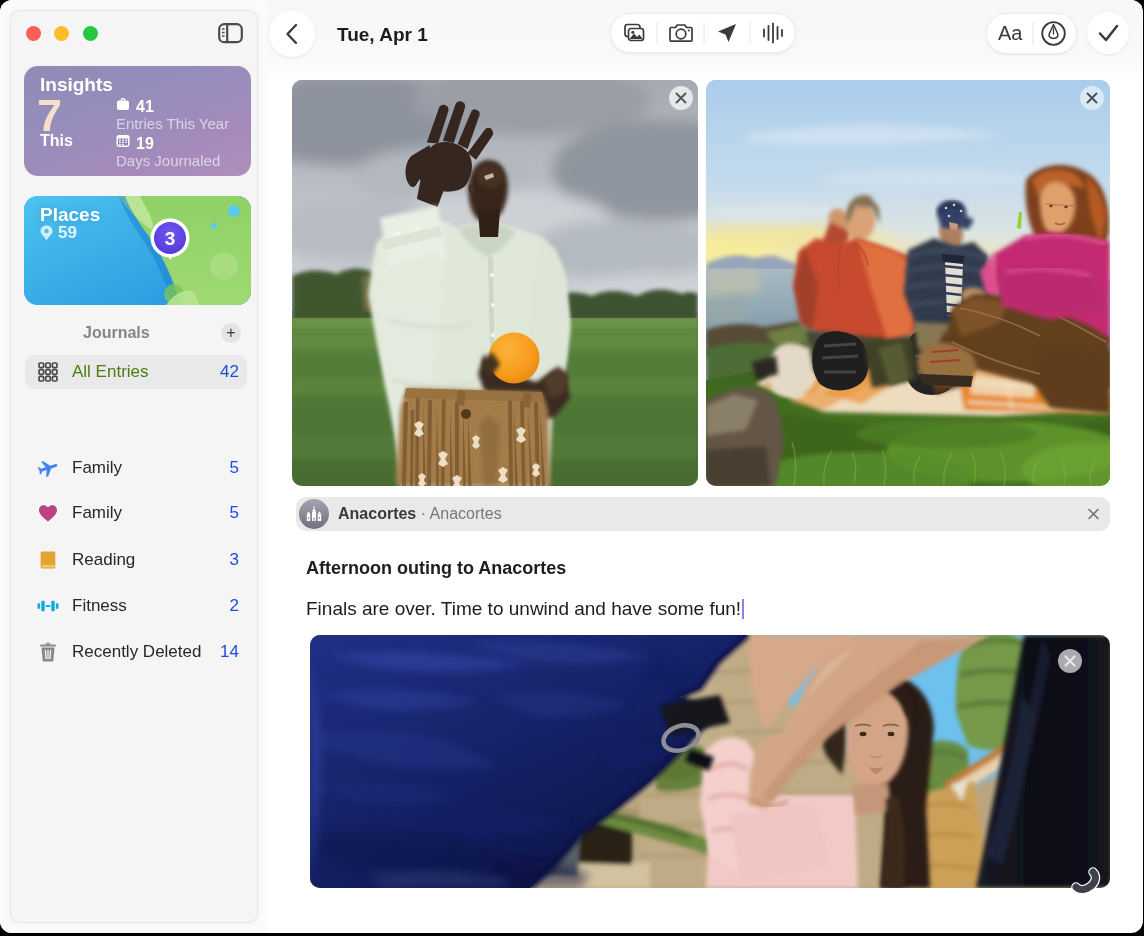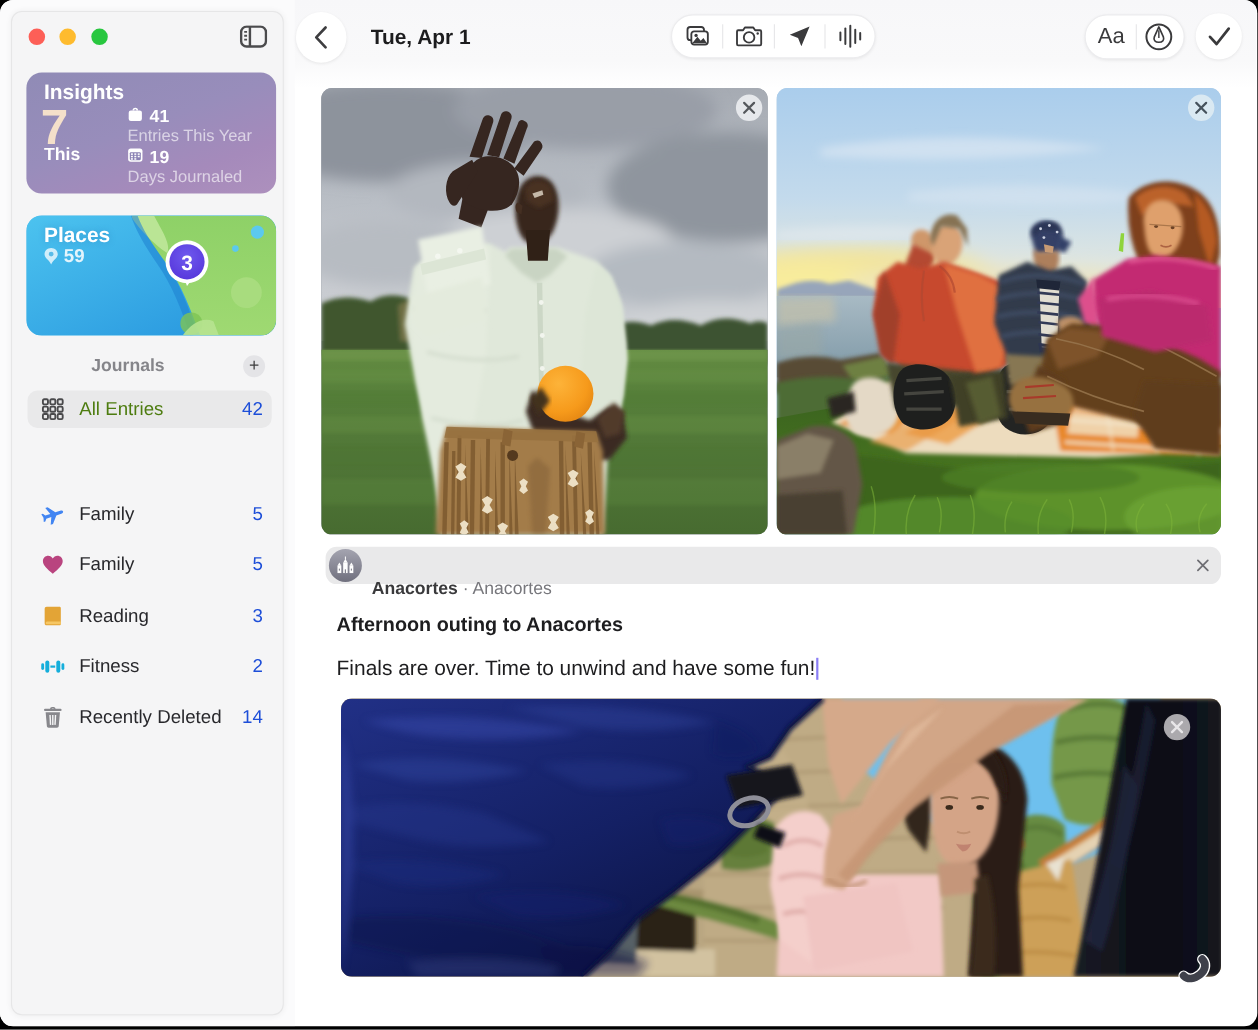--- a/index.html
+++ b/index.html
@@ -593,21 +593,21 @@
         <rect x="11.3" y="8.2" width="3.1" height="6"></rect>
             <path d="M11.3,8.2 L12.85,5.6 L14.4,8.2 Z"></path>
         </g>
         <g fill="#83838f">
             <rect x="7.5" y="11.2" width="1" height="3"></rect>
             <rect x="2.7" y="10.6" width="0.9" height="1.6"></rect>
             <rect x="12.4" y="10.6" width="0.9" height="1.6"></rect>
           </g>
         </svg>
     </div>
-    <div class="abs" style="left:42px;top:50%;transform:translateY(-50%);font-size:16px;color:#3a3a3c;margin-top:22px;">
+    <div class="abs" style="left:42px;top:50%;transform:translateY(-50%);font-size:16px;color:#3a3a3c;">
       <b>Anacortes</b> <span style="color:#77777c;">· Anacortes</span></div>
     <svg class="abs" style="right:10px;top:50%;transform:translateY(-50%);" width="13" height="13" viewBox="0 0 13 13">
       <path d="M2 2 L11 11 M11 2 L2 11" stroke="#6e6e73" stroke-width="1.6" stroke-linecap="round"></path>
       </svg>
   </div>
 
   <div class="abs" style="left:306px;top:558px;font-size:18px;font-weight:bold;color:#1d1d1f;">Afternoon outing to Anacortes</div>
   <div class="abs" style="left:306px;top:598px;font-size:19px;color:#1d1d1f;">Finals are over. Time to unwind and have some fun!<span style="display:inline-block;width:2px;height:20px;background:#8a7ef5;vertical-align:-4px;margin-left:1px;"></span></div>
 
   <div class="abs" style="left:310px;top:635px;width:800px;height:253px;border-radius:10px;overflow:hidden;background:#b3a184;" id="ph3">

